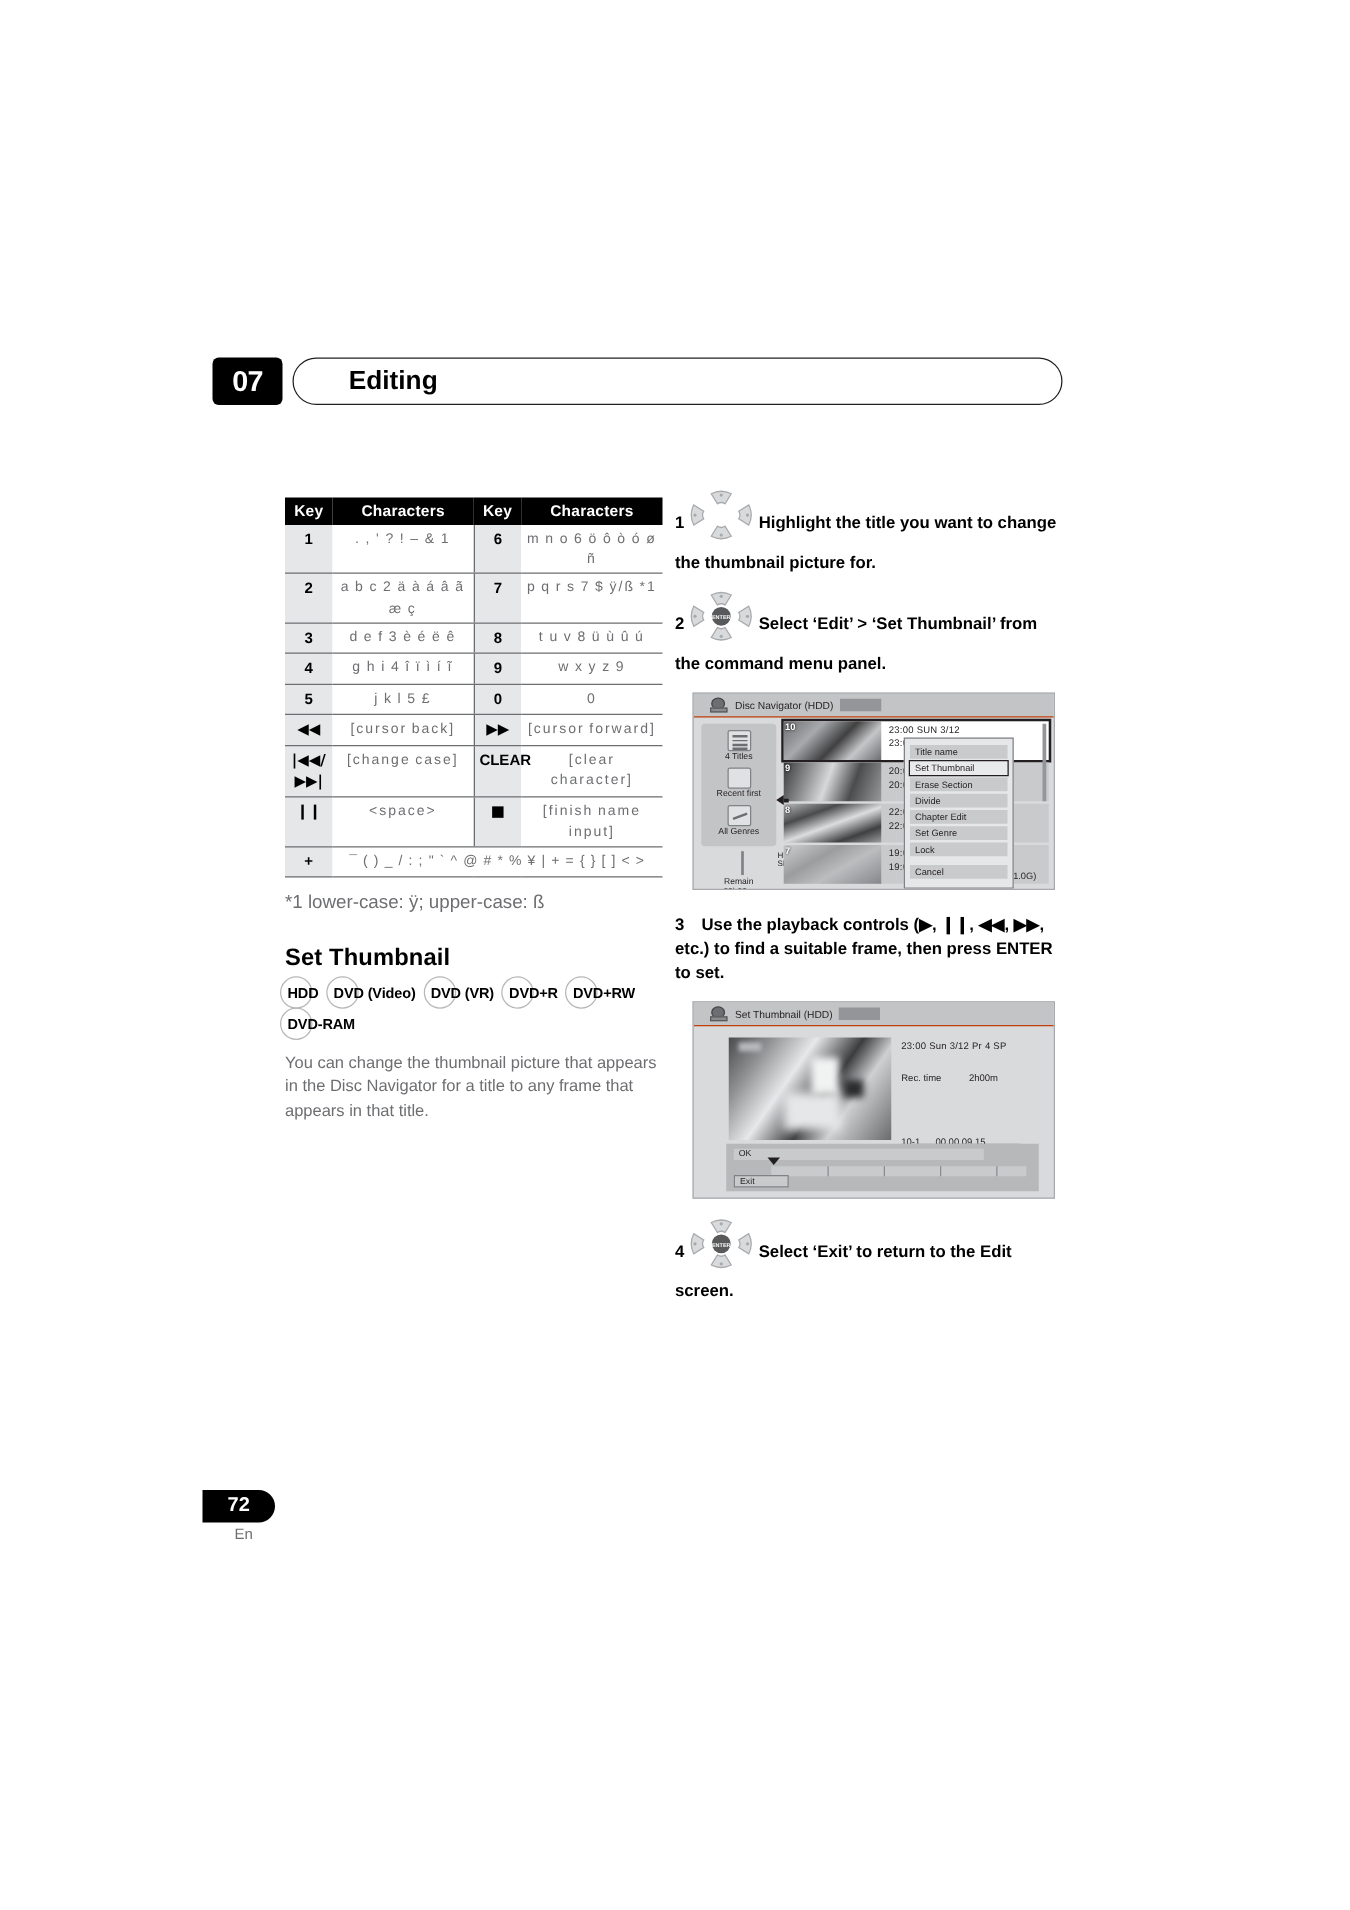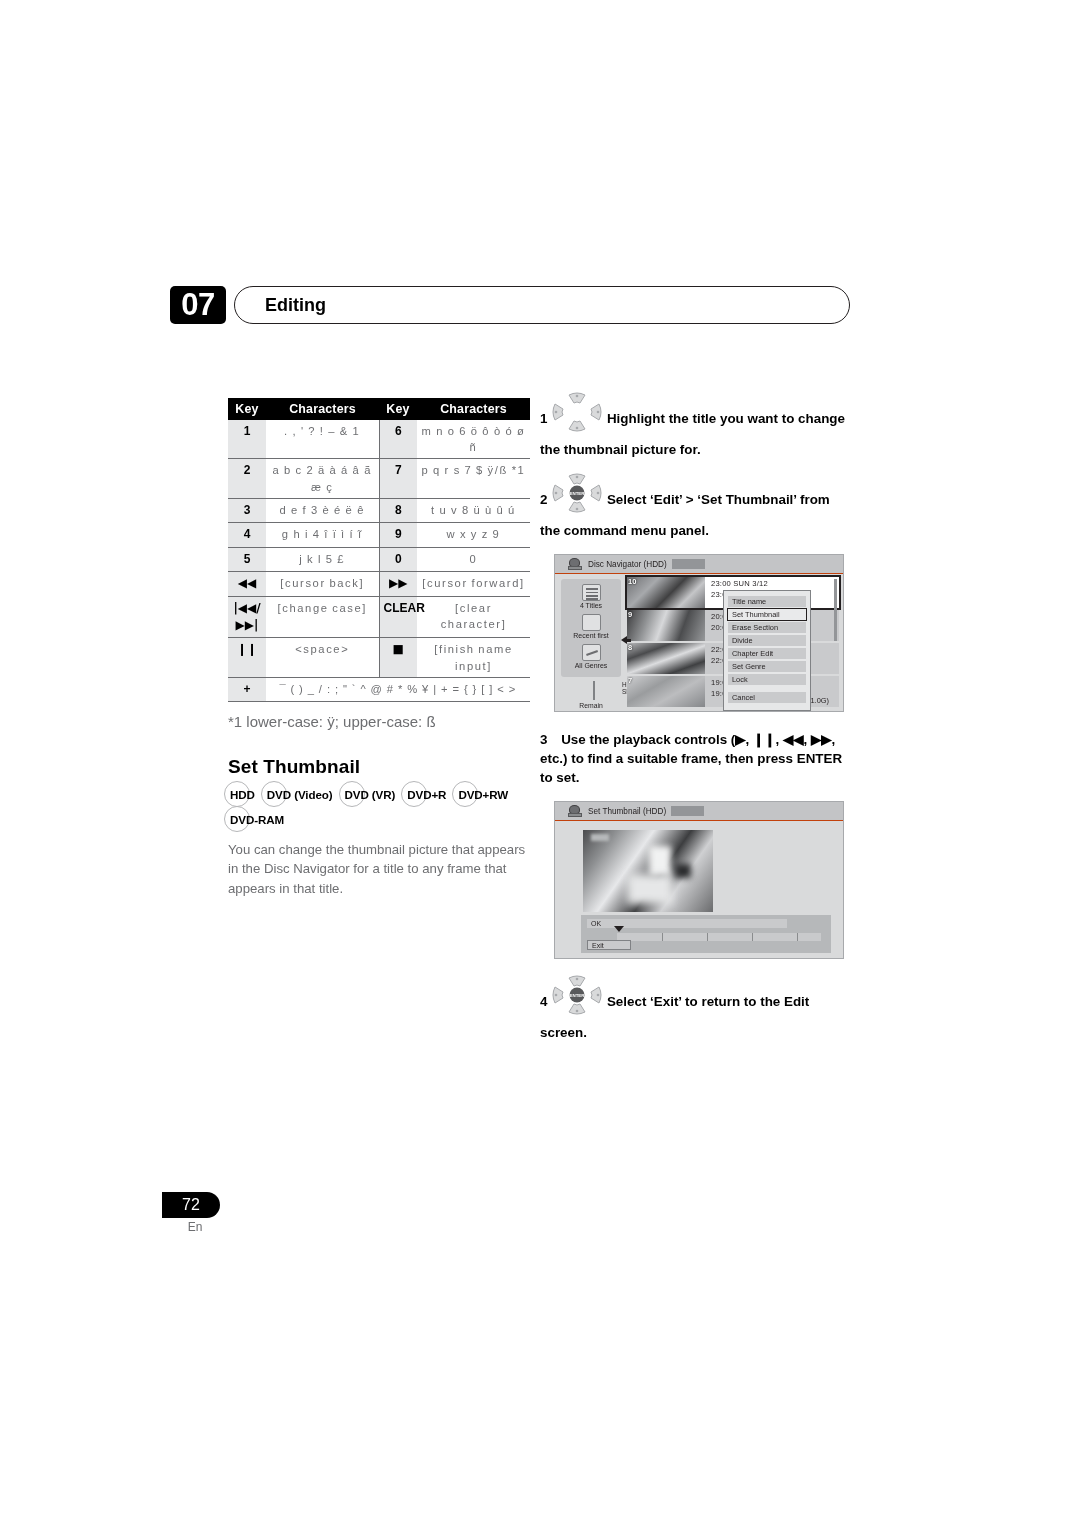--- a/index.html
+++ b/index.html
@@ -13,33 +13,33 @@
     overflow:hidden;
   }
 
   
   #page-header { position:absolute; left:170px; top:286px; width:680px; height:38px; }
   .chap-num {
     position:absolute; left:0; top:0;
     width:56px; height:38px;
     background:#000;
     border-radius:5px 5px 5px 5px;
-    color:#fff; font-weight:bold; font-size:31px;
+    color:#fff; font-weight:bold; font-size:23px;
     display:flex; align-items:center; justify-content:center;
     letter-spacing:-0.5px;
   }
   .chap-title-box {
     position:absolute; left:64px; top:0;
     width:616px; height:38px;
     border:1.6px solid #231f20;
     border-radius:19px;
     display:flex; align-items:center;
   }
   .chap-title-box span {
-    margin-left:30px; font-weight:bold; font-size:18px; color:#000;
+    margin-left:44px; font-weight:bold; font-size:21px; color:#000;
   }
 
   
   #left-col { position:absolute; left:228px; top:398px; width:302px; }
 
   
   table.chars {
     border-collapse:collapse;
     width:302px;
     font-size:11.2px;
@@ -295,21 +295,21 @@
     position:absolute; left:6px; bottom:3px; width:44px; height:10px;
     background:#c9cacc; border:1px solid #808285;
     font-size:7px; color:#231f20; padding-left:4px; line-height:9px;
   }
 
   
   #footer { position:absolute; left:170px; top:1192px; }
   .pagenum {
     width:58px; height:26px; background:#000;
     border-radius:0 13px 13px 0;
-    color:#fff; font-size:16px; font-weight:normal;
+    color:#fff; font-size:16px; font-weight:bold;
     display:flex; align-items:center; justify-content:center;
     margin-left:-8px;
   }
   .lang { font-size:12px; color:#6d6e71; text-align:center; width:50px; margin-top:2px; }
 
   .kbd { font-weight:bold; color:#000; }
   .inl { font-family:"DejaVu Sans", sans-serif; }
 </style>
 </head>
 <body>
@@ -573,20 +573,31 @@
       <span class="osd-title">Set Thumbnail  (HDD)</span>
       <span class="osd-titlestub"></span>
     </div>
     <div class="st-body">
       <div class="st-pic">
         <span class="hl1"></span>
           <span class="hl2"></span>
           <span class="hl3"></span>
           <span class="dk"></span>
       </div>
+      <div class="st-info">
+        <div class="r1">23:00  Sun  3/12  Pr 4   SP</div>
+        <div class="r2">
+          <span>Rec. time</span>
+          <span class="v">2h00m</span>
+        </div>
+        <div class="r3">
+          <span>10-1</span>
+          <span class="v">00.00.09.15</span>
+        </div>
+      </div>
       <div class="st-playrow">
         <span class="pauseicn"></span><span>Play Pause</span>
       </div>
       <div class="st-panel">
         <div class="st-ok">OK</div>
         <div class="st-marker"></div>
         <div class="st-bar">
           <span class="tick" style="left:45px"></span>
           <span class="tick" style="left:90px"></span>
           <span class="tick" style="left:135px"></span>

